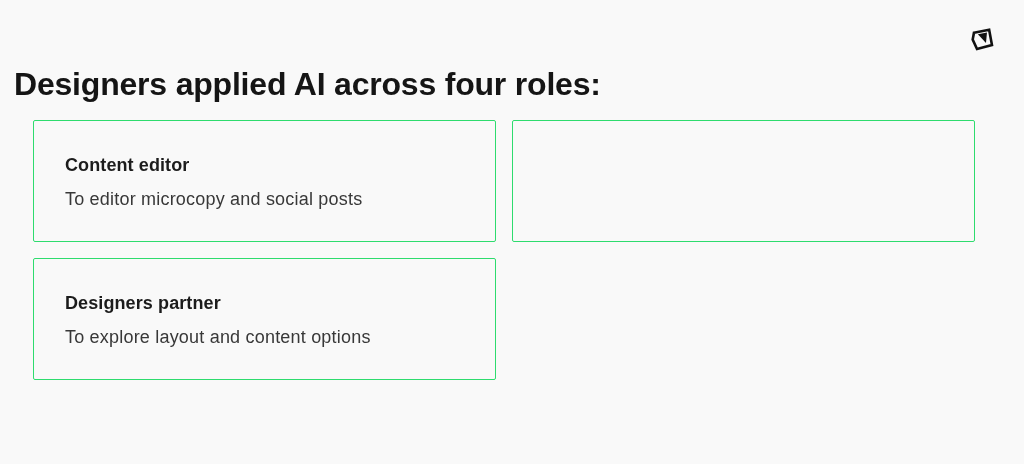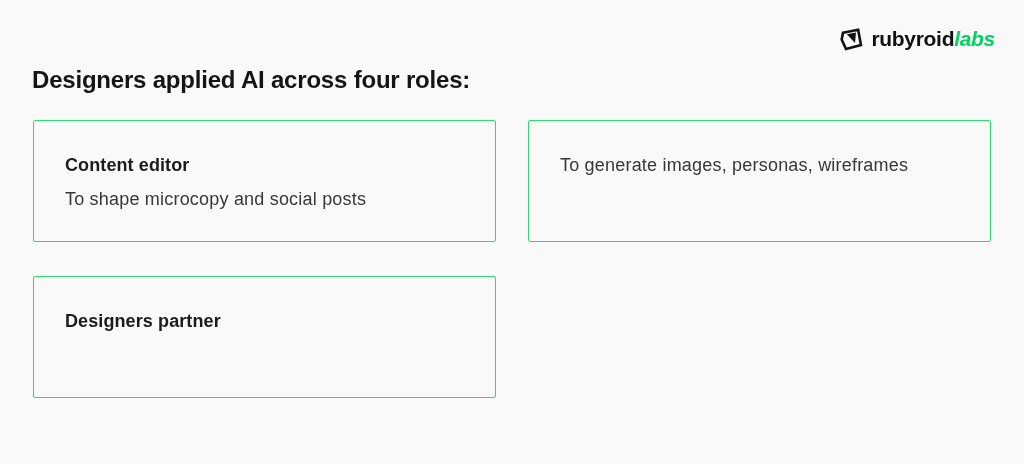--- a/index.html
+++ b/index.html
@@ -26,35 +26,36 @@
     letter-spacing: -0.3px;
     color: #111111;
     white-space: nowrap;
   }
   .logo-text .labs {
     color: #00d35f;
     font-style: italic;
   }
   .page-title {
     position: absolute;
-    left: 32px; top: 66px;
-    font-size: 24px;
+    left: 14px; top: 66px;
+    font-size: 32px;
     font-weight: 800;
     letter-spacing: -0.2px;
     color: #151515;
   }
   .grid {
     position: absolute;
     left: 33px; top: 120px;
     width: 958px;
     display: grid;
     grid-template-columns: 463px 463px;
     grid-template-rows: 122px 122px;
     column-gap: 32px;
     row-gap: 34px;
+    gap: 16px;
   }
   .card {
     border: 1.5px solid #2edc6e;
     border-radius: 2px;
     background: #f9f9f9;
     padding: 34px 30px 0 31px;
   }
   .card-title {
     font-size: 18px;
     font-weight: 700;
@@ -72,35 +73,34 @@
 </head>
 <body>
 
 <div class="canvas">
 
   <div class="logo">
     <svg class="logo-icon" viewBox="0 0 24 24" aria-hidden="true">
       <path d="M4.6 6.2 L18.6 3.4 L21.2 17.6 L7.4 21.2 L3.4 12.5 Z" fill="none" stroke="#111111" stroke-width="2.4" stroke-linejoin="miter"></path>
       <path d="M8.2 7.6 L16.6 6.1 L15.7 15.8 Z" fill="#111111"></path>
     </svg>
-    <span class="logo-text"><span>rubyroid</span><span class="labs">labs</span></span>
   </div>
 
   <h1 class="page-title">Designers applied AI across four roles:</h1>
 
   <div class="grid">
 
     <div class="card">
       <div class="card-title">Content editor</div>
-      <div class="card-desc">To shape microcopy and social posts</div>
+      <div class="card-desc">To editor microcopy and social posts</div>
     </div>
 
 
     <div class="card">
-      <div class="card-desc">To generate images, personas, wireframes</div>
     </div>
 
     <div class="card">
       <div class="card-title">Designers partner</div>
+      <div class="card-desc">To explore layout and content options</div>
     </div>
 
   </div>
 </div>
 
 </body></html>

